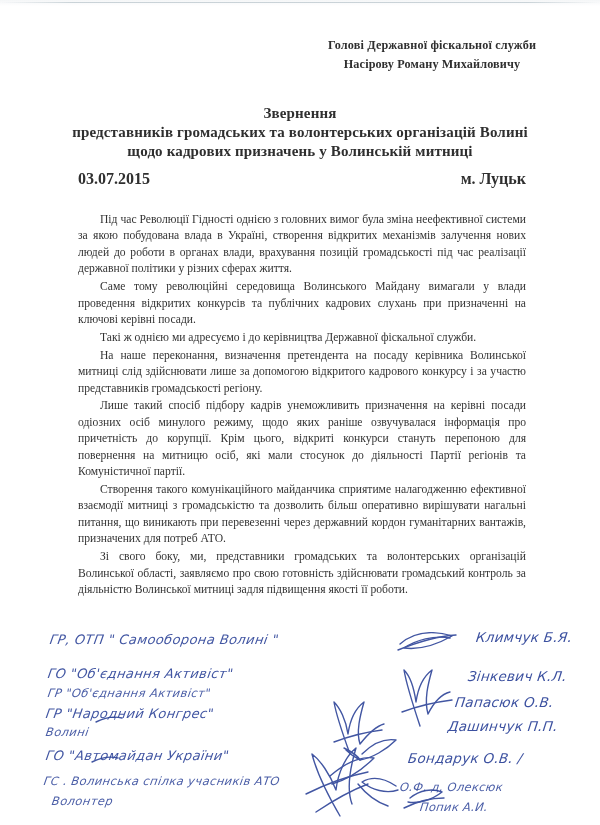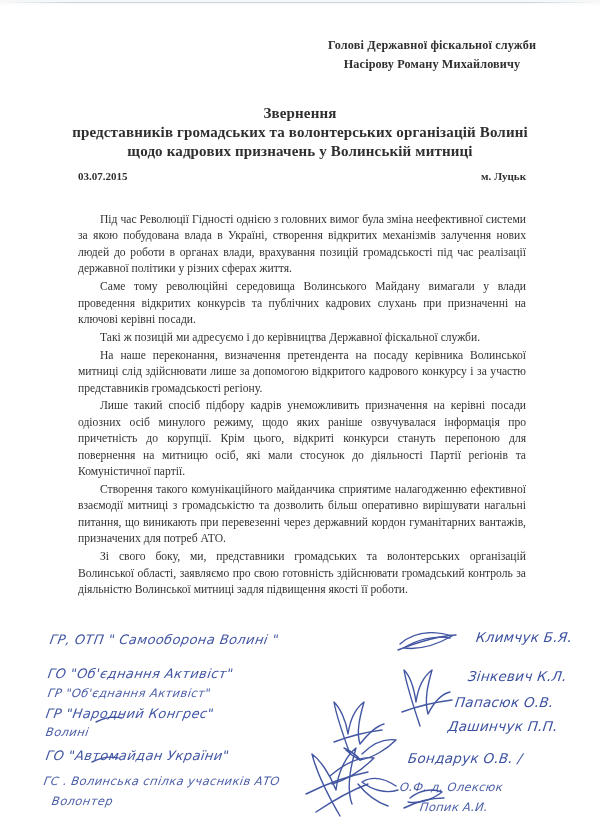--- a/index.html
+++ b/index.html
@@ -67,21 +67,21 @@
 
   
   .date-row {
     position: absolute;
     top: 170px;
     left: 78px;
     width: 448px;
     display: flex;
     justify-content: space-between;
     font-weight: bold;
-    font-size: 11px;
+    font-size: 16px;
     color: #2f2f2f;
   }
 
   
   .body-text {
     position: absolute;
     top: 200px;
     left: 78px;
     width: 448px;
     font-size: 11.6px;
@@ -149,21 +149,21 @@
   </div>
 
   <div class="date-row">
     <span>03.07.2015</span>
     <span>м. Луцьк</span>
   </div>
 
   <div class="body-text">
     <p>Під час Революції Гідності однією з головних вимог була зміна неефективної системи за якою побудована влада в Україні, створення відкритих механізмів залучення нових людей до роботи в органах влади, врахування позицій громадськості під час реалізації державної політики у різних сферах життя.</p>
     <p>Саме тому революційні середовища Волинського Майдану вимагали у влади проведення відкритих конкурсів та публічних кадрових слухань при призначенні на ключові керівні посади.</p>
-    <p>Такі ж позицій ми адресуємо і до керівництва Державної фіскальної служби.</p>
+    <p>Такі ж однією ми адресуємо і до керівництва Державної фіскальної служби.</p>
     <p>На наше переконання, визначення претендента на посаду керівника Волинської митниці слід здійснювати лише за допомогою відкритого кадрового конкурсу і за участю представників громадськості регіону.</p>
     <p>Лише такий спосіб підбору кадрів унеможливить призначення на керівні посади одіозних осіб минулого режиму, щодо яких раніше озвучувалася інформація про причетність до корупції. Крім цього, відкриті конкурси стануть перепоною для повернення на митницю осіб, які мали стосунок до діяльності Партії регіонів та Комуністичної партії.</p>
     <p>Створення такого комунікаційного майданчика сприятиме налагодженню ефективної взаємодії митниці з громадськістю та дозволить більш оперативно вирішувати нагальні питання, що виникають при перевезенні через державний кордон гуманітарних вантажів, призначених для потреб АТО.</p>
     <p>Зі свого боку, ми, представники громадських та волонтерських організацій Волинської області, заявляємо про свою готовність здійснювати громадський контроль за діяльністю Волинської митниці задля підвищення якості її роботи.</p>
   </div>
 
   <div class="signatures">
 
     <span class="hw hw-org" style="left:50px; top:6px;">ГР, ОТП   " Самооборона Волині "</span>
     <span class="hw hw-org" style="left:48px; top:40px;">ГО "Об'єднання Активіст"</span>

